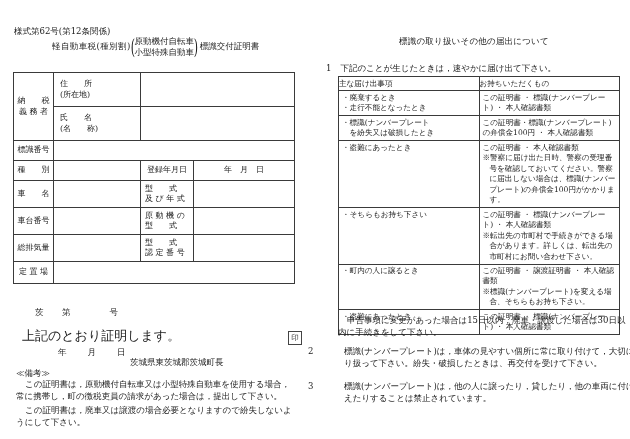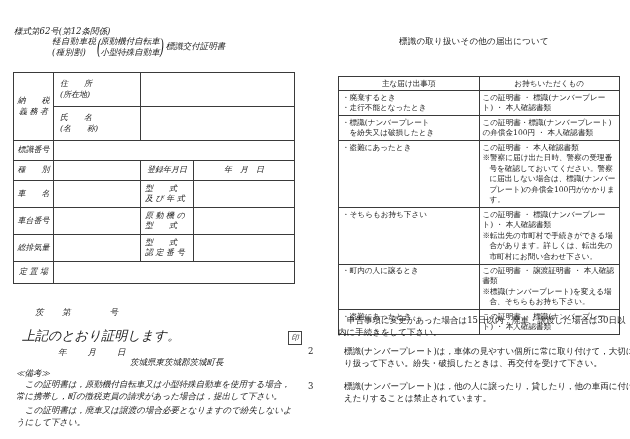--- a/index.html
+++ b/index.html
@@ -20,42 +20,42 @@
     inset: 0;
   }
 
   
   .abs { position: absolute; white-space: nowrap; }
 
   
   #left-column {
     position: absolute;
     left: 0; top: 0;
-    width: 310px; height: 439px; font-style: italic;
+    width: 310px; height: 439px;
   }
 
   #form-number {
     left: 14px; top: 26px;
     font-size: 8.5px;
     letter-spacing: 0px;
   }
 
   
   #form-title {
     position: absolute;
     left: 52px; top: 36px;
     display: flex;
     align-items: center;
     font-size: 8.5px;
     line-height: 1.22;
   }
   #form-title .twoline {
     display: flex;
-    flex-direction: column;
-    align-items: flex-start;
+    flex-direction: row;
+    align-items: center;
   }
   #form-title .twoline .l1 { letter-spacing: .4px; }
   #form-title .twoline .l2 { letter-spacing: .4px; }
   .brace {
     display: inline-block;
     font-size: 20px;
     line-height: 1;
     transform: scaleX(.55);
     margin: 0 -2px;
     font-family: "DejaVu Serif", serif;
@@ -169,21 +169,21 @@
     font-size: 7.6px;
   }
   #notice-table th, #notice-table td {
     border: 1px solid #3a3a3a;
     padding: 1.5px 3px;
     vertical-align: top;
     line-height: 1.38;
     font-weight: normal;
   }
   #notice-table th {
-    text-align: center;
+    text-align: left;
     padding: 1.5px 0;
   }
   #notice-table td.c1 { width: 100px; }
   #notice-table td.c2 { width: 182px; }
   #notice-table .sub { display: block; padding-left: 7px; text-indent: -7px; }
   #notice-table .bullet { display: block; padding-left: 7px; text-indent: -7px; }
 
   #item1-tail {
     position: absolute;
     left: 28px; top: 314px;
@@ -318,20 +318,23 @@
 
     <div class="abs" id="notes-heading">≪備考≫</div>
     <div class="note-para" id="note-1">この証明書は，原動機付自転車又は小型特殊自動車を使用する場合，常に携帯し，町の徴税吏員の請求があった場合は，提出して下さい。</div>
     <div class="note-para" id="note-2">この証明書は，廃車又は譲渡の場合必要となりますので紛失しないようにして下さい。</div>
   </div>
 
   <div id="right-column">
 
     <div class="abs" id="notice-title">標識の取り扱いその他の届出について</div>
 
+    <div class="abs" id="item1-line">
+      <span class="num">1</span><span>下記のことが生じたときは，速やかに届け出て下さい。</span>
+    </div>
 
     <table id="notice-table">
       <thead>
         <tr>
           <th class="c1">主な届け出事項</th>
           <th class="c2">お持ちいただくもの</th>
         </tr>
       </thead>
       <tbody>
         <tr>

